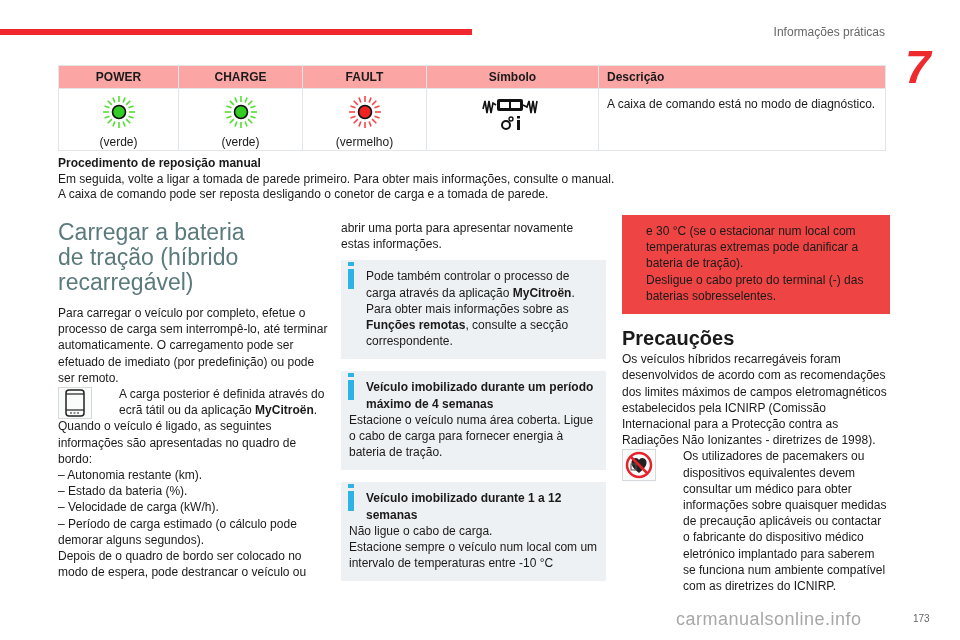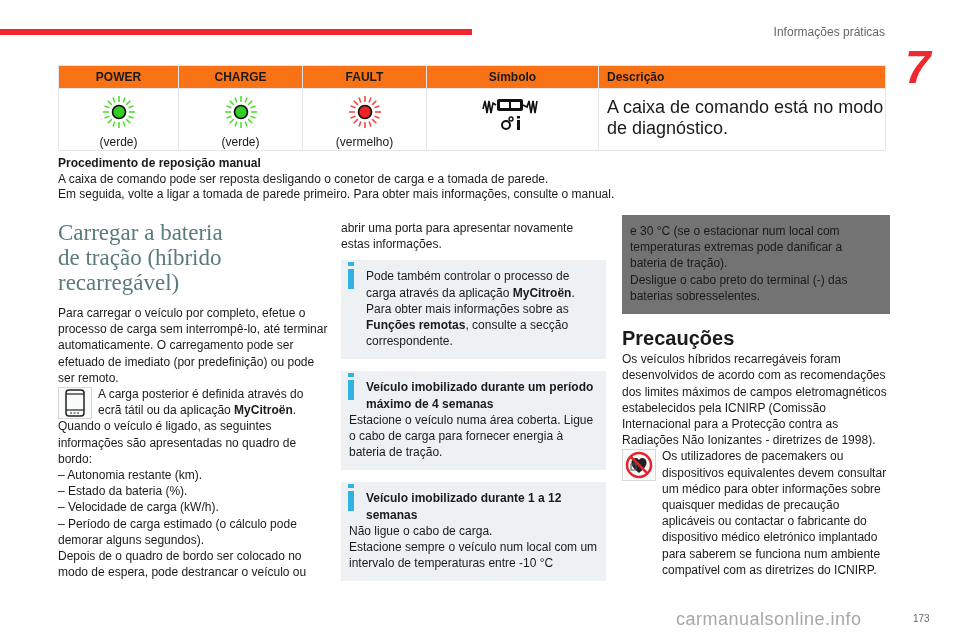--- a/index.html
+++ b/index.html
@@ -4,47 +4,47 @@
   <style>
     * { margin: 0; padding: 0; box-sizing: border-box; }
     html, body { width: 960px; height: 640px; background: #ffffff; overflow: hidden; }
     body { position: relative; font-family: "Liberation Sans", sans-serif; color: #1a1a1a; }
 
     .top-bar { position: absolute; left: 0; top: 29px; width: 472px; height: 6px; background: #f0272f; }
     .header-title { position: absolute; right: 75px; top: 25px; font-size: 12px; color: #666; }
     .chapter-num { position: absolute; left: 905px; top: 44px; font-size: 46px; font-weight: bold; font-style: italic; color: #ee2a2f; line-height: 1; }
 
     table.status { position: absolute; left: 58px; top: 65px; width: 828px; border-collapse: collapse; font-size: 12px; }
-    table.status th { background: #f97316; height: 23px; font-weight: bold; border: 1px solid #e3e6e8; text-align: center; }
+    table.status th { background: #fca5a5; height: 23px; font-weight: bold; border: 1px solid #e3e6e8; text-align: center; }
     table.status th.desc { text-align: left; padding-left: 8px; }
     table.status td { border: 1px solid #e3e6e8; height: 62px; vertical-align: top; text-align: center; padding-top: 6px; }
-    table.status td.desc { text-align: left; padding-left: 8px; padding-top: 8px; font-size: 18px; }
+    table.status td.desc { text-align: left; padding-left: 8px; padding-top: 8px; font-size: 12px; }
     .led-caption { display: block; margin-top: 3px; font-size: 12px; }
 
     .procedure { position: absolute; left: 58px; top: 156px; font-size: 12px; line-height: 15.5px; }
     .procedure .title { font-weight: bold; }
 
     .col { position: absolute; top: 218px; font-size: 12px; line-height: 16.2px; }
     .col1 { left: 58px; width: 270px; }
     .col2 { left: 341px; width: 265px; top: 220px; }
     .col3 { left: 622px; width: 268px; top: 215px; }
 
-    h1.section { font-size: 23px; font-weight: normal; color: #5a7a7c; line-height: 25px; margin-bottom: 10px; margin-top: 2px; font-family: Liberation Serif, serif; }
+    h1.section { font-size: 23px; font-weight: normal; color: #5a7a7c; line-height: 25px; margin-bottom: 10px; margin-top: 2px; }
     h2.section { font-size: 20px; font-weight: bold; color: #1a1a1a; margin-bottom: 5px; }
     .bold { font-weight: bold; }
 
-    .icon-para { position: relative; padding-left: 40px; }
+    .icon-para { position: relative; padding-left: 61px; }
     .icon-box { position: absolute; left: 0; top: 1px; width: 34px; height: 32px; border: 1px solid #d5d9dc; background: #fafbfb; display: flex; align-items: center; justify-content: center; }
 
     .info-box { background: #eef1f3; padding: 8px 4px 10px 8px; margin-top: 8px; position: relative; }
     .info-box .info-head { position: relative; padding-left: 23px; }
     .info-icon { position: absolute; left: 7px; top: 2px; width: 6px; height: 27px; }
     .info-icon .dot { width: 6px; height: 4px; background: #2fb3e6; }
     .info-icon .bar { width: 6px; height: 20px; background: #2fb3e6; margin-top: 3px; }
-    .box-continued { background: #737373; padding: 8px 8px 10px 8px; }
+    .box-continued { background: #ef4444; padding: 8px 8px 10px 24px; }
 
     .footer-wm { position: absolute; left: 676px; top: 609px; font-size: 18px; color: #a7a7a7; letter-spacing: 0.5px; }
     .page-num { position: absolute; left: 913px; top: 613px; font-size: 10px; color: #666; }
   </style>
 </head>
 <body>
 
 <div class="top-bar"></div>
 <div class="header-title">Informações práticas</div>
 <div class="chapter-num">7</div>
@@ -146,22 +146,22 @@
           <rect x="36" y="21" width="3" height="2.5" fill="#111"></rect>
         </svg>
       </td>
       <td class="desc">A caixa de comando está no modo de diagnóstico.</td>
     </tr>
   </tbody>
 </table>
 
 <div class="procedure">
   <div class="title">Procedimento de reposição manual</div>
+  <div>Em seguida, volte a ligar a tomada de parede primeiro. Para obter mais informações, consulte o manual.</div>
   <div>A caixa de comando pode ser reposta desligando o conetor de carga e a tomada de parede.</div>
-  <div>Em seguida, volte a ligar a tomada de parede primeiro. Para obter mais informações, consulte o manual.</div>
 </div>
 
 <div class="col col1">
   <h1 class="section">
     <span>Carregar a bateria</span><br>
     <span>de tração (híbrido</span><br>
     <span>recarregável)</span>
   </h1>
   <p>Para carregar o veículo por completo, efetue o processo de carga sem interrompê-lo, até terminar automaticamente. O carregamento pode ser efetuado de imediato (por predefinição) ou pode ser remoto.</p>
   <div class="icon-para">

